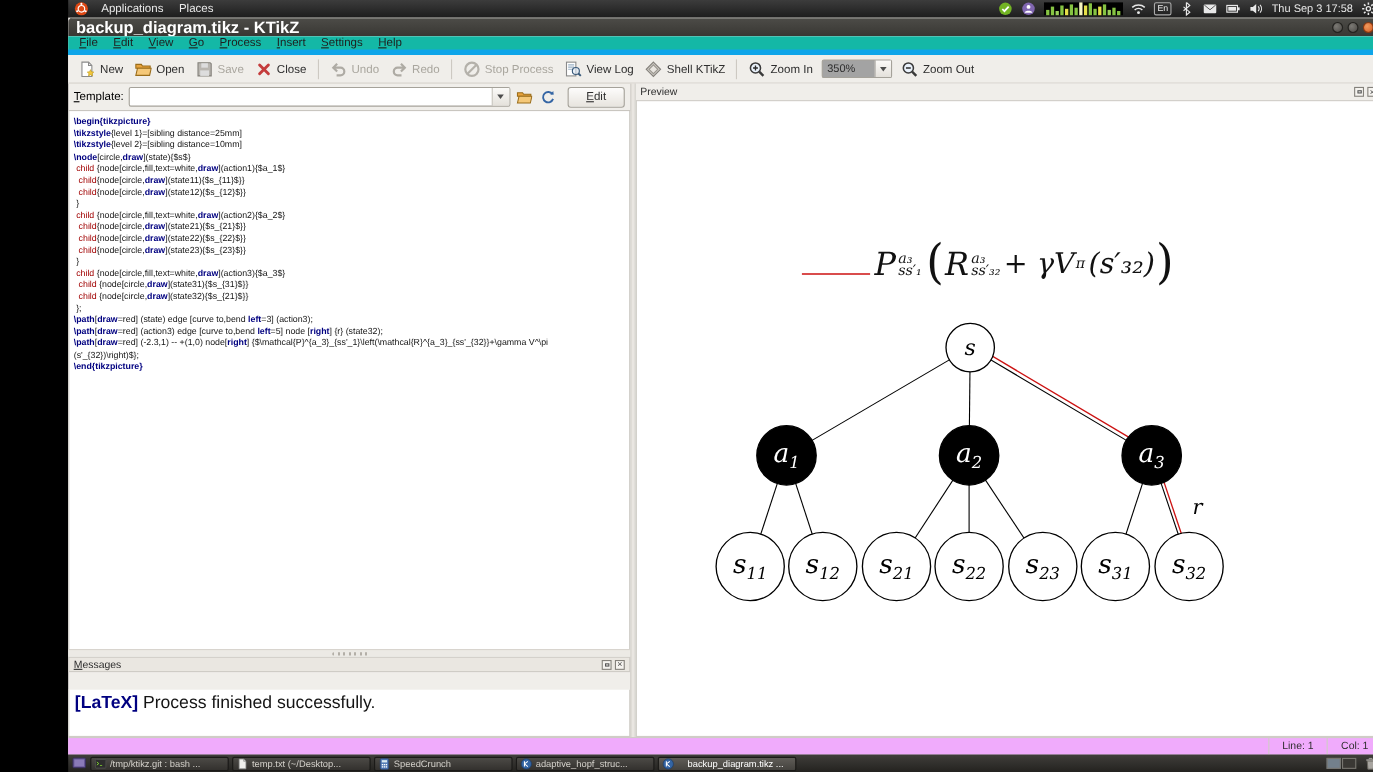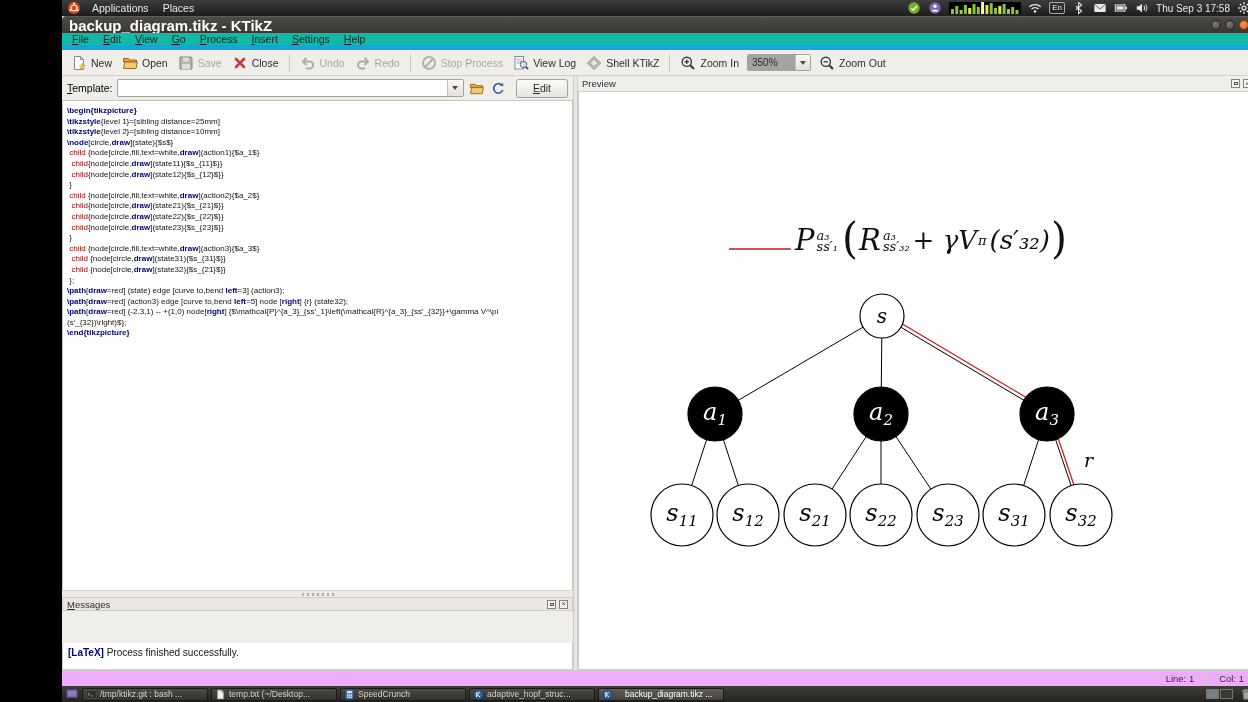--- a/index.html
+++ b/index.html
@@ -78,22 +78,22 @@
   .grip { position:absolute; left:240px; top:2px; width:34px; height:3px; border-radius:2px;
           background:repeating-linear-gradient(90deg,#b3afa7 0 2px,transparent 2px 5px); }
 
   .messages { height:73px; flex:none; display:flex; flex-direction:column;gap:16px; }
   .dock-header { height:14px; flex:none; background:#eae7e1; border:1px solid #cfccc6; display:flex;
                  align-items:center; font-size:9.5px; color:#2e2e2e; padding:0 4px; }
   .dock-btns { margin-left:auto; display:flex; gap:3px; align-items:center; }
   .dock-btn { width:9px; height:9px; border:1px solid #84817b; background:#f5f3ef; display:flex;
               align-items:center; justify-content:center; font-size:8px; line-height:8px; color:#444; }
   .dock-inner { width:4px; height:3px; border:1px solid #555; }
-  .msg-content { flex:1; background:#fff; border:1px solid #cfccc6; border-top:none; font-size:10px;
-                 padding:4px 5px; color:#141414;margin-top:16px; }
+  .msg-content { flex:1; background:#fff; border:1px solid #cfccc6; border-top:none; font-size:16px;
+                 padding:4px 5px; color:#141414; }
   .msg-tag { font-weight:bold; color:#000080; }
 
   .preview-header { height:15px; flex:none; display:flex; align-items:center; font-size:9.5px; color:#2e2e2e;
                     padding:0 4px; background:#f0eeea; }
   .canvas { flex:1; background:#fff; border:1px solid #cfccc6; position:relative; overflow:hidden; }
   .canvas svg.diag { position:absolute; left:0; top:0; }
 
   .formula { position:absolute; left:216px; top:124px; height:48px; display:flex; align-items:center;
              font-family:"DejaVu Serif", serif; font-style:italic; color:#111; }
   .f-base { font-size:29px; margin-right:1px; }

